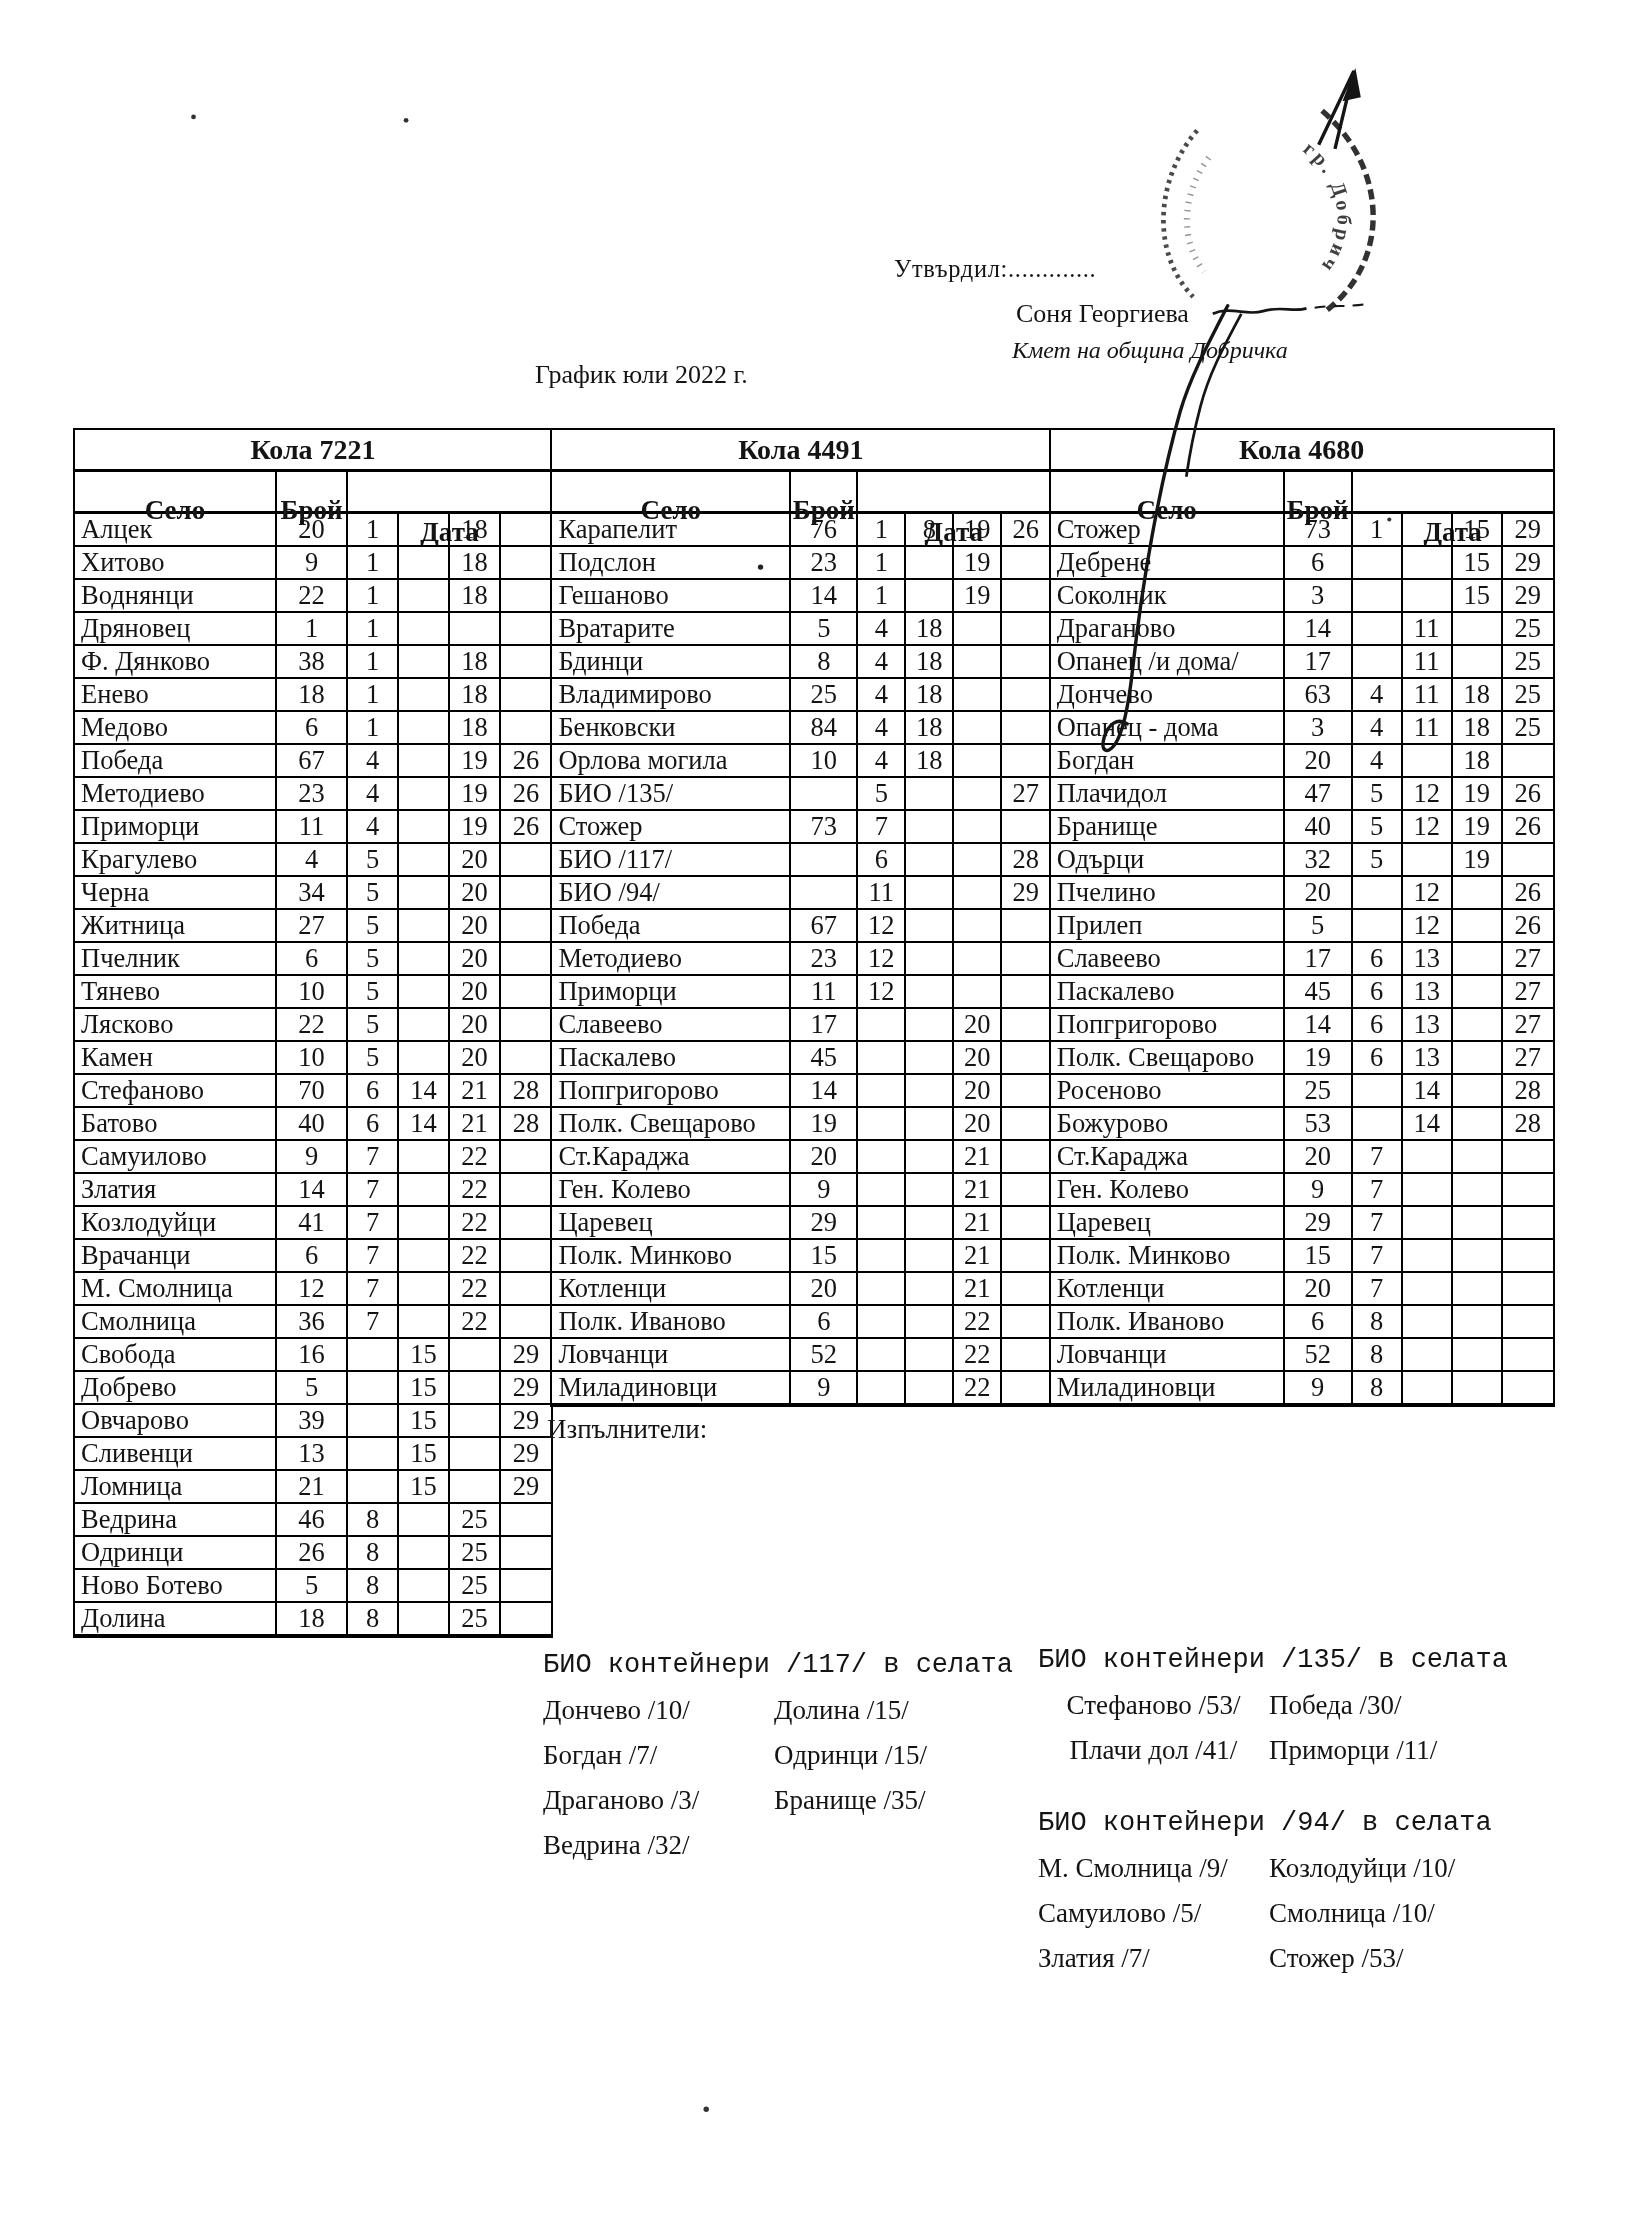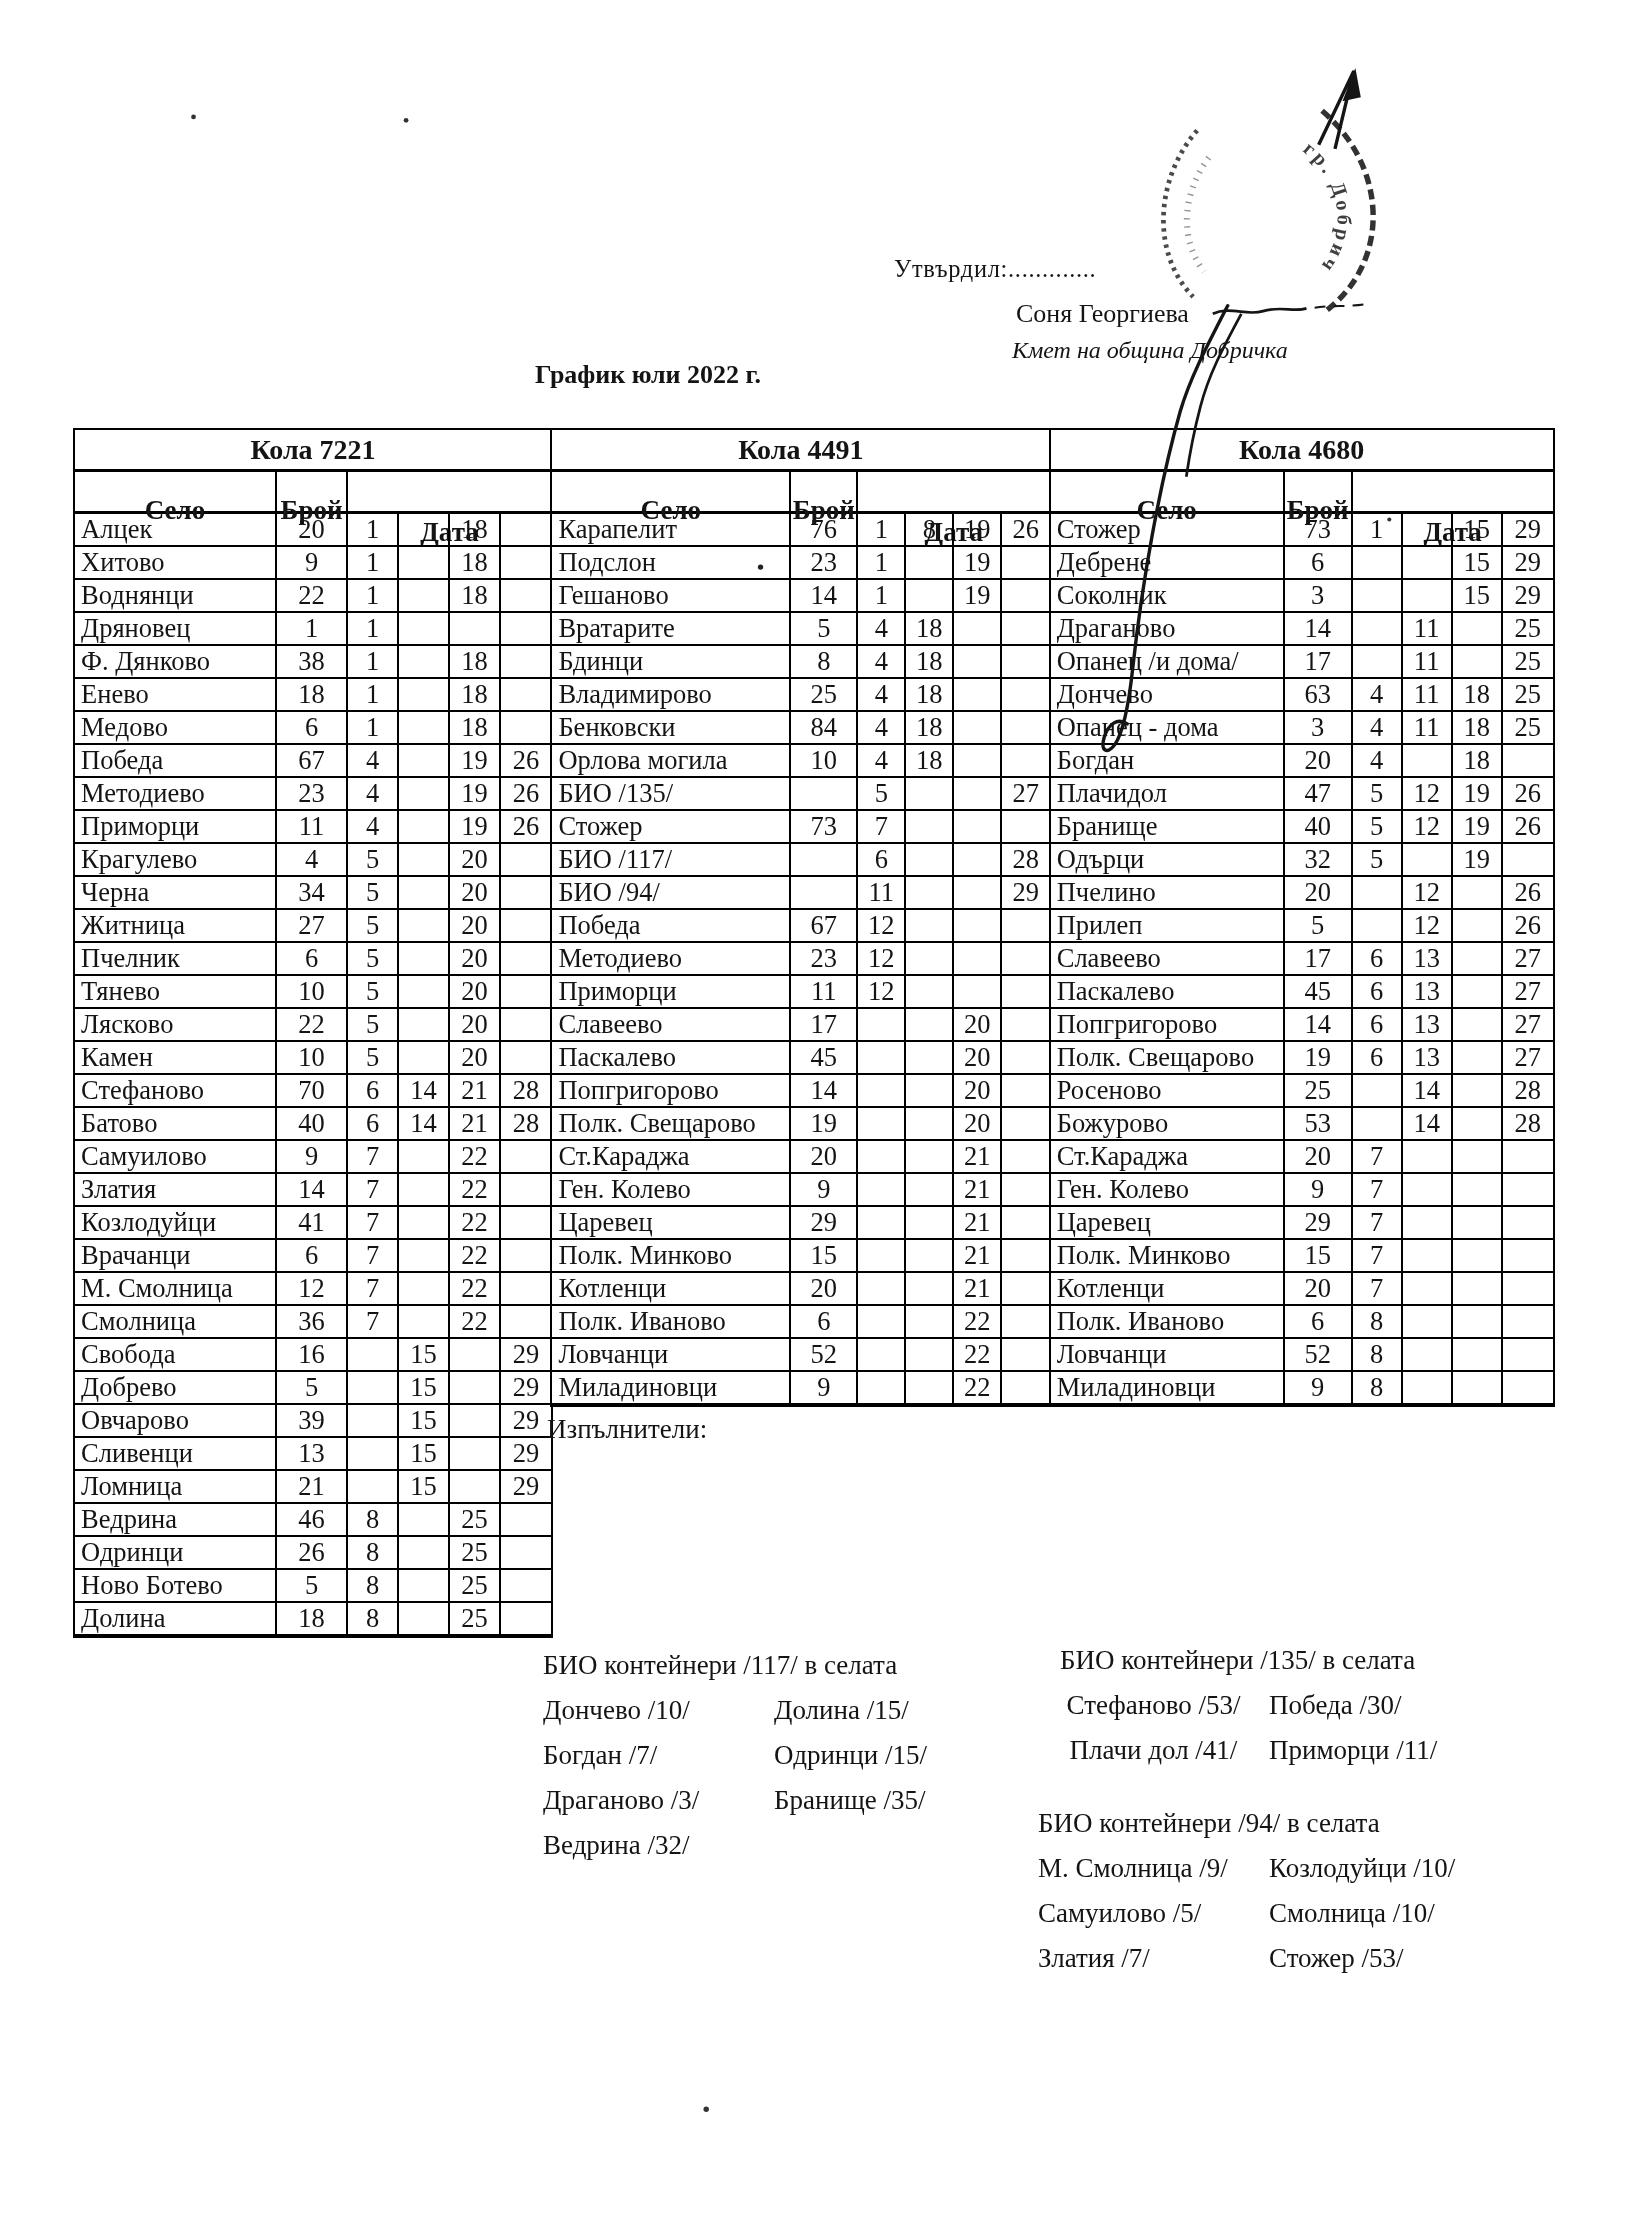--- a/index.html
+++ b/index.html
@@ -4,21 +4,21 @@
 <style>
   html,body{margin:0;padding:0;background:#ffffff;}
   #page{
     position:relative;width:1646px;height:2239px;background:#fff;
     font-family:"Liberation Serif","DejaVu Serif",serif;color:#141414;overflow:hidden;
   }
   .abs{position:absolute;}
   #approver-line{left:894px;top:255px;font-size:24.4px;letter-spacing:0.7px;}
   #approver-name{left:1016px;top:299px;font-size:26px;}
   #approver-title{left:1012px;top:337px;font-size:24px;font-style:italic;}
-  #doc-title{left:535px;top:360px;font-size:26px;font-weight:700;}
+  #doc-title{left:535px;top:360px;font-size:26px;font-weight:400;}
 
   
   #grid{left:73px;top:428px;display:flex;align-items:flex-start;}
   .section{border:2.7px solid #000;background:#fff;}
   .section + .section{margin-left:-2.7px;}
   .car-header{height:39px;border-bottom:3.4px solid #000;display:flex;align-items:center;justify-content:center;font-weight:700;font-size:28px;}
   .cols-header{display:grid;height:39px;border-bottom:3.4px solid #000;}
   .hcell{display:flex;align-items:center;justify-content:center;font-weight:700;font-size:27px;}
   .hcell.village,.hcell.count{border-right:2.7px solid #000;}
   .hcell.date{grid-column:3/7;margin-top:45px;}
@@ -30,21 +30,21 @@
   .s1 .cols-header,.s1 .row{grid-template-columns:202px 71px 51px 51px 51px 50px;}
   .s2 .cols-header,.s2 .row{grid-template-columns:239px 67px 48px 48px 48px 47px;}
   .s3 .cols-header,.s3 .row{grid-template-columns:234px 68px 50px 50px 50px 50px;}
 
   
   #executors{left:547px;top:1407px;font-size:27px;}
   #executors .xline{line-height:45px;white-space:nowrap;}
 
   
   .note{font-size:27px;}
-  .note .title{line-height:45px;white-space:nowrap;}
+  .note .title{line-height:45px;white-space:nowrap;font-family:Liberation Mono, monospace;}
   .note .nrow{display:flex;line-height:45px;}
   .note .c1{width:231px;white-space:nowrap;}
   .note .c2{white-space:nowrap;}
   #note117{left:543px;top:1643px;}
   #note135{left:1038px;top:1638px;text-align:center;}
   #note94{left:1038px;top:1801px;}
 
   #overlay{left:0;top:0;pointer-events:none;}
 </style>
 </head>

